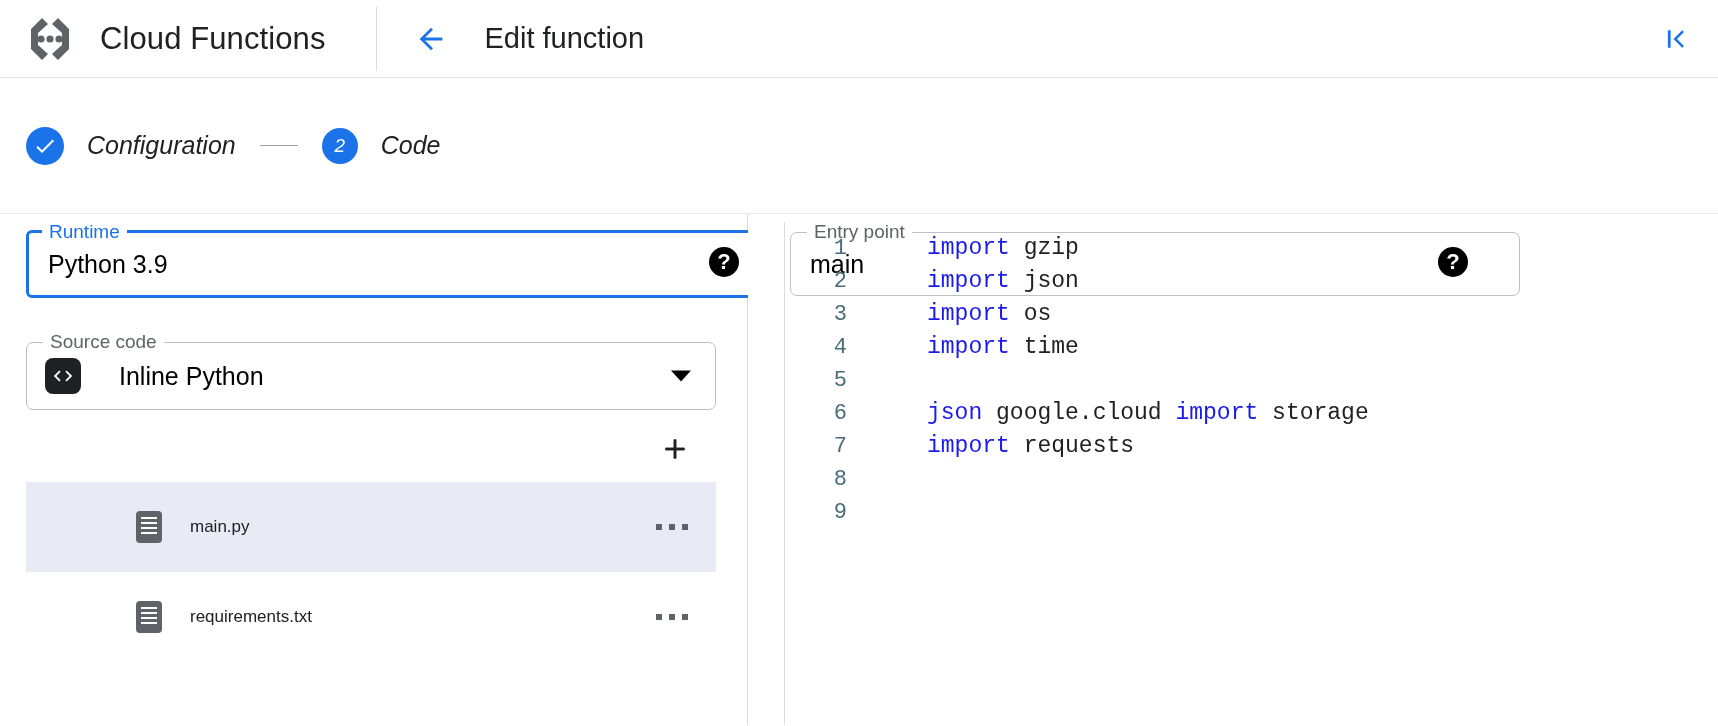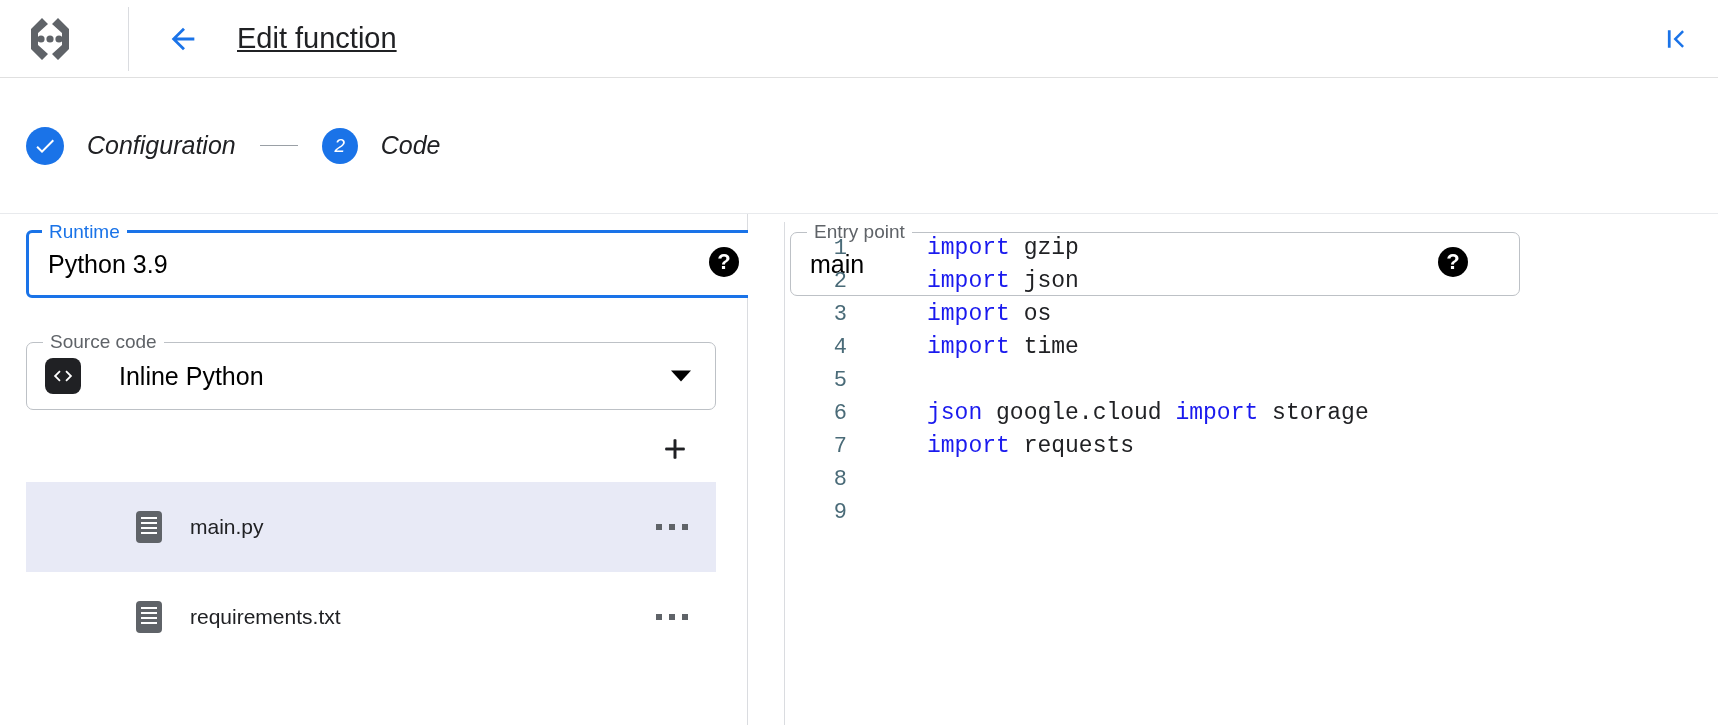--- a/index.html
+++ b/index.html
@@ -44,21 +44,20 @@
     margin-left: 30px;
     display: flex; align-items: center; justify-content: center;
     border-radius: 50%;
     cursor: pointer;
   }
   .page-title {
     font-size: 29px;
     color: #202124;
     margin-left: 30px;
     white-space: nowrap;
-    text-decoration: underline;
   }
   .collapse-btn {
     position: absolute;
     right: 22px; top: 50%;
     transform: translateY(-50%);
     width: 40px; height: 40px;
     display: flex; align-items: center; justify-content: center;
     cursor: pointer;
   }
 
@@ -239,21 +238,21 @@
   }
   .file-icon::before {
     content: "";
     position: absolute;
     left: 5px; top: 6px;
     width: 16px; height: 2px;
     background: #fff;
     box-shadow: 0 5px 0 #fff, 0 10px 0 #fff, 0 15px 0 #fff;
   }
   .file-name {
-    font-size: 21px;
+    font-size: 17px;
     color: #202124;
     margin-left: 28px;
     white-space: nowrap;
   }
   .more-btn {
     position: absolute;
     right: 28px; top: 50%;
     transform: translateY(-50%);
     display: flex; gap: 7px;
     cursor: pointer;
@@ -290,20 +289,21 @@
 
 <div class="appbar">
   <div class="brand">
     <svg class="brand-logo" viewBox="0 0 56 48">
       <path d="M20 3 L9 14 L9 34 L20 45 L26 39 L16 30 L16 18 L26 9 Z" fill="#5f6368"></path>
       <path d="M36 3 L47 14 L47 34 L36 45 L30 39 L40 30 L40 18 L30 9 Z" fill="#5f6368"></path>
       <circle cx="19" cy="24" r="3.6" fill="#5f6368"></circle>
       <circle cx="28" cy="24" r="3.6" fill="#5f6368"></circle>
       <circle cx="37" cy="24" r="3.6" fill="#5f6368"></circle>
     </svg>
+    <div class="brand-title">Cloud Functions</div>
   </div>
 
   <div class="appbar-divider"></div>
 
   <div class="back-btn">
     <svg width="34" height="34" viewBox="0 0 24 24">
       <path d="M20 11H7.8l5.6-5.6L12 4l-8 8 8 8 1.4-1.4L7.8 13H20z" fill="#1a73e8"></path>
     </svg>
   </div>
 

